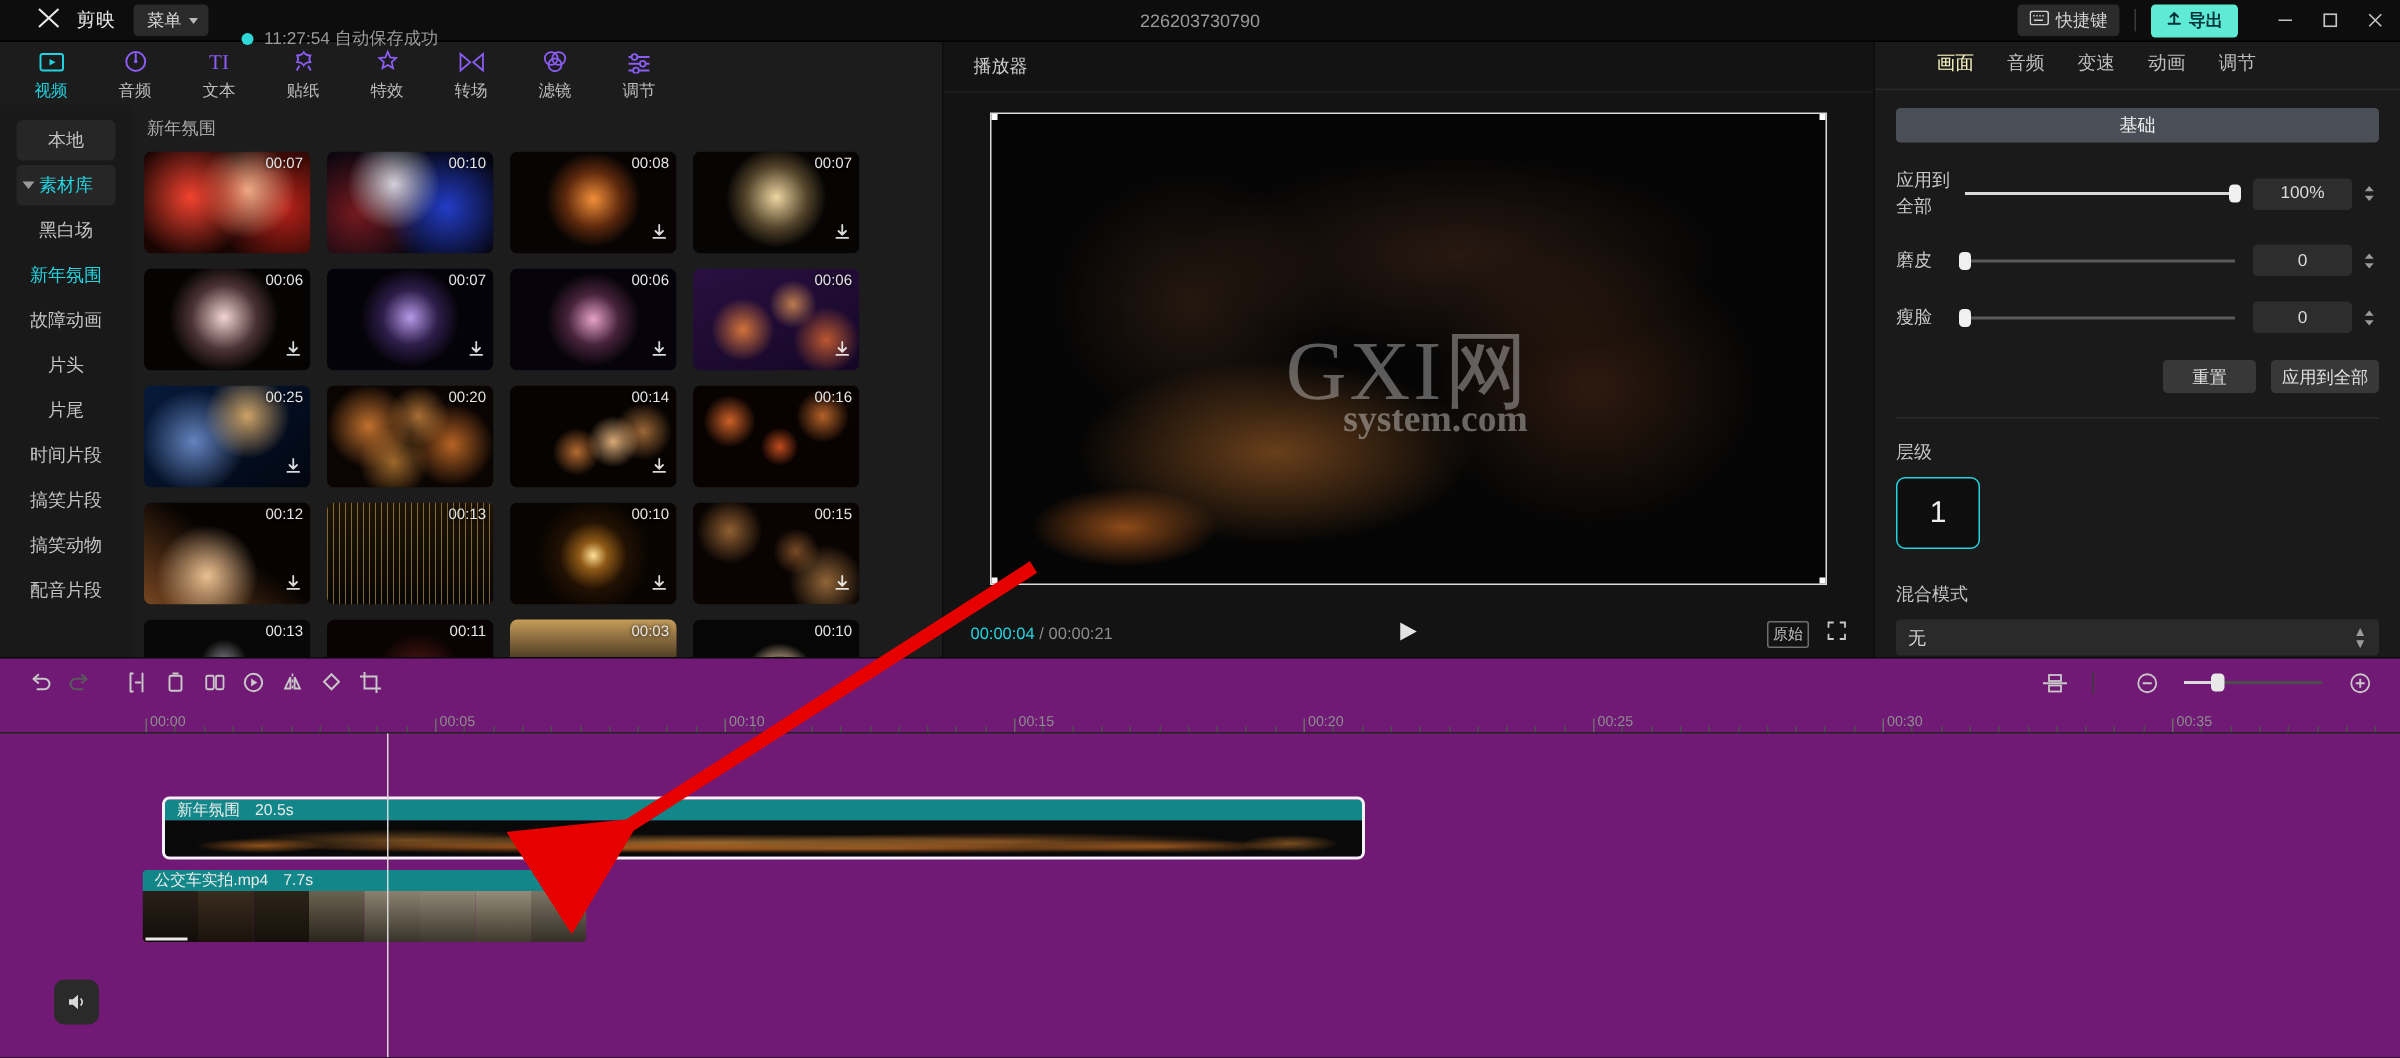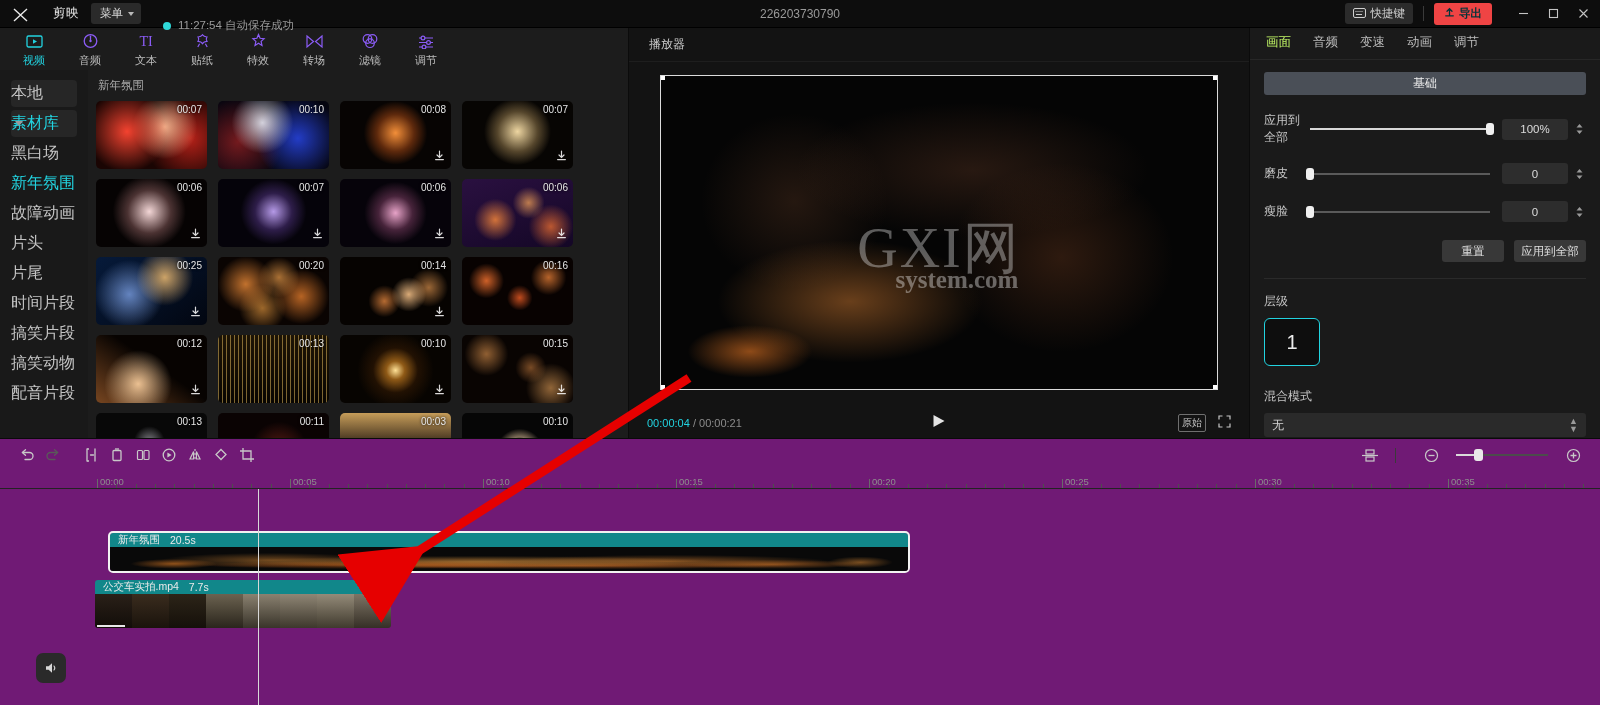--- a/index.html
+++ b/index.html
@@ -7,21 +7,21 @@
     width: 1600px; height: 705px;
     background: #131313;
     font-family: "Liberation Sans", "DejaVu Sans", sans-serif;
     color: #cfcfcf; overflow: hidden; position: relative;
   }
   
   .titlebar {
     height: 28px; background: #0d0d0d; display: flex; align-items: center;
     border-bottom: 1px solid #000; position: relative;
   }
-  .logo-wrap { display: flex; align-items: flex-end; gap: 24px; padding-left: 12px; }
+  .logo-wrap { display: flex; align-items: flex-start; gap: 10px; padding-left: 24px; }
   .logo-mark { width: 17px; height: 14px; position: relative; }
   .logo-mark svg { display: block; }
   .logo-text { font-size: 12.5px; color: #e8e8e8; letter-spacing: .5px; }
   .menu-btn {
     margin-left: 12px; background: #2a2a2a; border-radius: 3px;
     font-size: 11.5px; color: #d6d6d6; padding: 3px 7px 3px 9px;
     display: flex; align-items: center; gap: 5px; cursor: pointer;
   }
   .caret-d { width: 0; height: 0; border-left: 3.5px solid transparent;
              border-right: 3.5px solid transparent; border-top: 4px solid #b9b9b9; }
@@ -33,21 +33,21 @@
     font-size: 12px; color: #9a9a9a; pointer-events: none;
   }
   .tb-right { margin-left: auto; display: flex; align-items: center; gap: 0; padding-right: 2px; }
   .shortcut-btn {
     display: flex; align-items: center; gap: 5px; background: #2b2b2b;
     border-radius: 3px; padding: 3px 8px; font-size: 11.5px; color: #d2d2d2;
     cursor: pointer; margin-right: 10px;
   }
   .divider-v { width: 1px; height: 15px; background: #3a3a3a; margin-right: 10px; }
   .export-btn {
-    display: flex; align-items: center; gap: 4px; background: #ef4444;
+    display: flex; align-items: center; gap: 4px; background: #5eead4;
     border-radius: 3px; padding: 3.5px 10px; font-size: 11.5px; color: #00343a;
     font-weight: bold; cursor: pointer; margin-right: 16px;
   }
   .win-btn { width: 30px; height: 28px; display: flex; align-items: center;
              justify-content: center; cursor: pointer; color: #bdbdbd; }
 
   
   .upper { display: flex; height: 410px; }
 
   
@@ -59,21 +59,21 @@
              gap: 3px; cursor: pointer; padding-top: 2px; }
   .lib-tab .ic { height: 17px; display: flex; align-items: center; justify-content: center;
                  color: #8b5cf6; }
   .lib-tab .lb { font-size: 11px; color: #bcbcbc; }
   .lib-tab.active .ic, .lib-tab.active .lb { color: #22d3e0; }
   .lib-body { flex: 1; display: flex; overflow: hidden; }
 
   .lib-side { width: 88px; background: #191919; padding-top: 10px;
               display: flex; flex-direction: column; align-items: center; gap: 3px; }
   .side-item { width: 66px; height: 27px; display: flex; align-items: center;
-               font-size: 16px; color: #c4c4c4;
+               justify-content: center; font-size: 12px; color: #c4c4c4;
                border-radius: 4px; cursor: pointer; position: relative; }
   .side-item.boxed { background: #262626; }
   .side-item.active { color: #22d3e0; }
   .side-item .tri { position: absolute; left: 4px; width: 0; height: 0;
                     border-left: 4px solid transparent; border-right: 4px solid transparent;
                     border-top: 5px solid #9a9a9a; }
 
   .lib-grid-wrap { flex: 1; padding: 8px 0 0 8px; overflow: hidden; position: relative; }
   .grid-title { font-size: 11.5px; color: #a8a8a8; margin: 0 0 8px 2px; }
   .grid { display: grid; grid-template-columns: repeat(4, 111px); gap: 10px 11px; }
@@ -115,21 +115,21 @@
   .pb-right { margin-left: auto; display: flex; align-items: center; gap: 12px; }
   .pb-orig { font-size: 10px; color: #c6c6c6; border: 1px solid #6f6f6f;
              padding: 1px 3px; border-radius: 2px; cursor: pointer; }
 
   
   .props { width: 351px; background: #1a1a1a; border-left: 1px solid #0b0b0b;
            display: flex; flex-direction: column; overflow: hidden; }
   .prop-tabs { height: 32px; display: flex; align-items: center; gap: 22px;
                padding: 0 16px; border-bottom: 1px solid #272727; }
   .prop-tab { font-size: 12.5px; color: #bdbdbd; cursor: pointer; padding-bottom: 2px; }
-  .prop-tab.active { color: #bef264; }
+  .prop-tab.active { color: #fef9c3; margin-left: 25px; }
   .prop-body { flex: 1; padding: 12px 14px 0 14px; overflow: hidden; position: relative; }
   .sec-btn { height: 23px; background: #4a4f57; border-radius: 3px; display: flex;
              align-items: center; justify-content: center; font-size: 12px;
              color: #f0f0f0; cursor: pointer; }
   .slider-row { display: flex; align-items: center; margin-top: 17px; }
   .sl-label { width: 42px; font-size: 12px; color: #c8c8c8; }
   .sl-track { flex: 1; height: 2px; background: #5a5a5a; position: relative;
               margin: 0 12px 0 4px; cursor: pointer; }
   .sl-fill { position: absolute; left: 0; top: 0; height: 2px; background: #d8d8d8; }
   .sl-knob { position: absolute; top: -5px; width: 8px; height: 12px; background: #f0f0f0;

